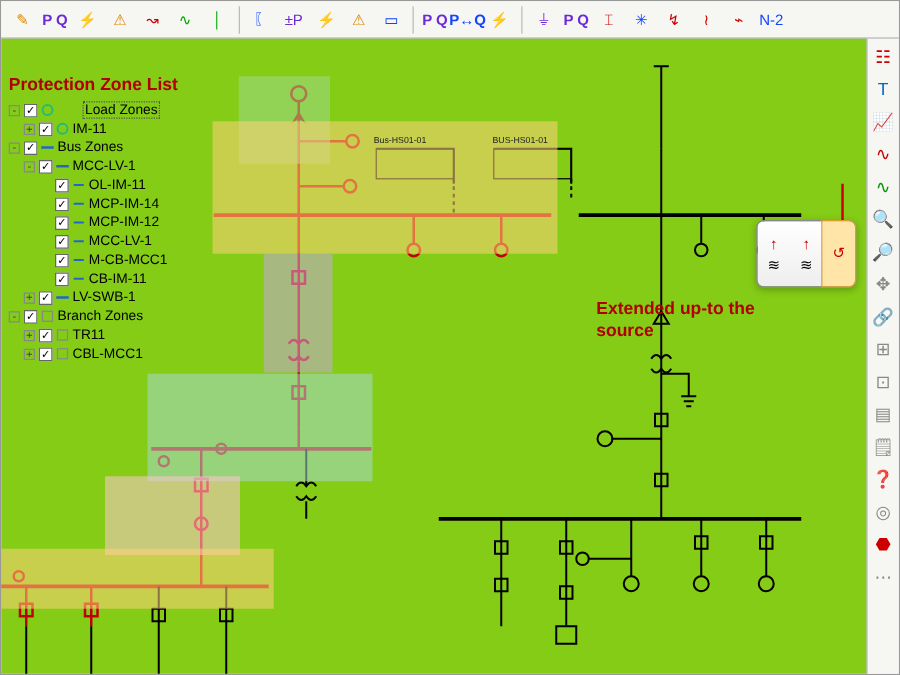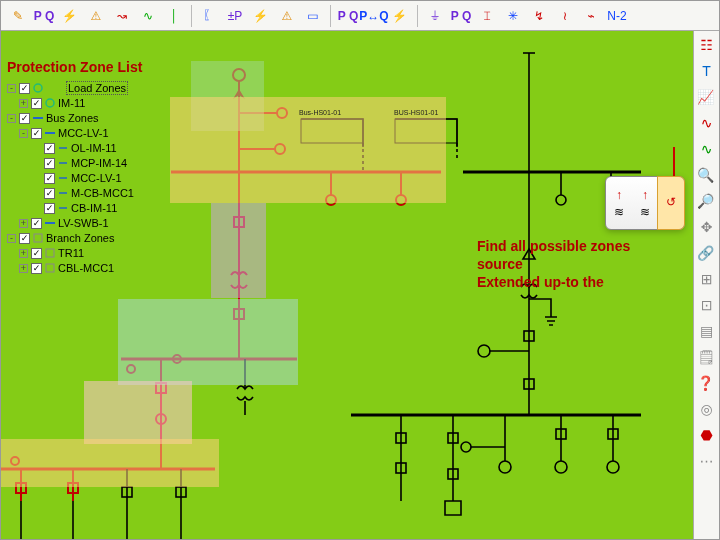--- a/index.html
+++ b/index.html
@@ -294,20 +294,30 @@
                       </div>
                     </li>
                     <li>
                       <div class="row">
                         <span class="exspacer"></span>
                         <span class="cb checked"></span>
                         <span class="ic"><svg viewBox="0 0 12 12">
                             <path d="M2 6 h8" stroke="#26c" stroke-width="1.5"></path>
                           </svg></span>
                         <span class="lbl">MCP-IM-14</span>
+                      </div>
+                    </li>
+                    <li>
+                      <div class="row">
+                        <span class="exspacer"></span>
+                        <span class="cb checked"></span>
+                        <span class="ic"><svg viewBox="0 0 12 12">
+                            <path d="M2 6 h8" stroke="#26c" stroke-width="1.5"></path>
+                          </svg></span>
+                        <span class="lbl">MCP-IM-12</span>
                       </div>
                     </li>
                     <li>
                       <div class="row">
                         <span class="exspacer"></span>
                         <span class="cb checked"></span>
                         <span class="ic"><svg viewBox="0 0 12 12">
                             <path d="M2 6 h8" stroke="#26c" stroke-width="1.5"></path>
                           </svg></span>
                         <span class="lbl">MCC-LV-1</span>
@@ -394,19 +404,18 @@
           <div class="arw">↑</div>
           <div>≋</div>
         </div>
         <div class="cell">
           <div class="arw">↺</div>
           <div></div>
         </div>
       </div>
 
     <div class="annot">
-      <div>Find all possible zones</div>
+      <div>Extended up-to the</div>
       <div>source</div>
-      <div>Extended up-to the</div>
     </div>
 
   </div>
 </div>
 
 </body></html>

